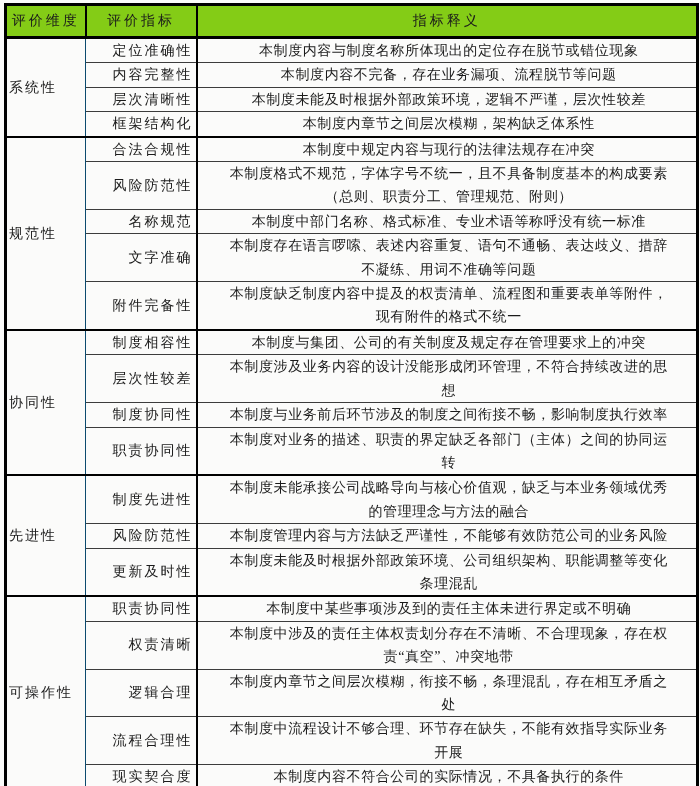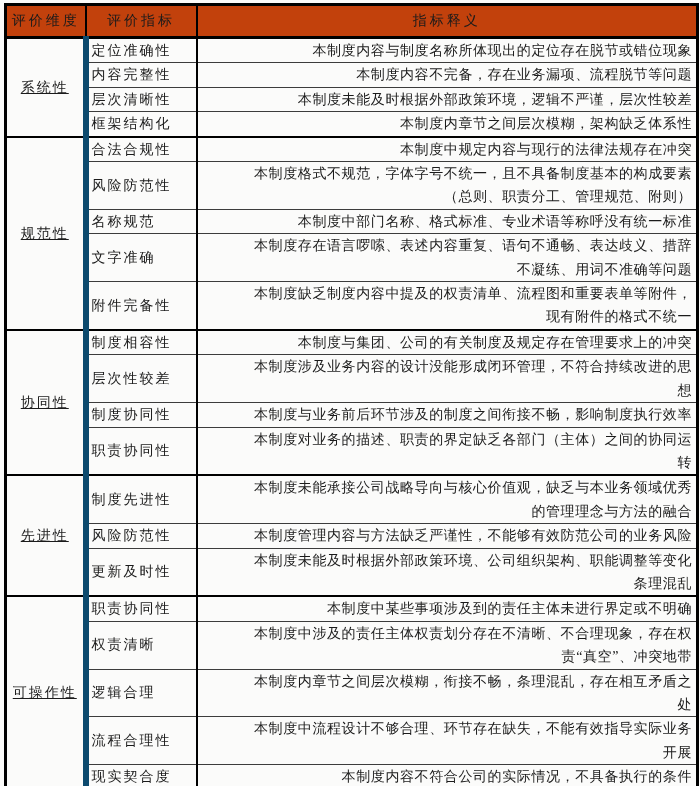--- a/index.html
+++ b/index.html
@@ -21,54 +21,53 @@
     border-collapse: collapse;
     table-layout: fixed;
     border: 3px solid #000;
     color: #1b1b1b;
     font-size: 14px;
   }
   col.c-dim { width: 80px; }
   col.c-ind { width: 111px; }
   col.c-mean { width: 501px; }
   thead th {
-    background: #c2410c;
+    background: #84cc16;
     font-weight: normal;
     height: 33px;
     text-align: center;
     letter-spacing: 3px;
     border-bottom: 3px solid #000;
     padding: 0;
   }
   tbody { border-top: 2px solid #000; }
   tbody.first { border-top: none; }
   td {
     border-top: 1px solid #3c3c3c;
     border-bottom: 1px solid #3c3c3c;
     padding: 0 6px;
     line-height: 23.4px;
     vertical-align: middle;
   }
   td.dim {
-    text-align: center;
+    text-align: left;
     letter-spacing: 2px;
-    border-right: 6px solid #0c4a6e;
+    border-right: 1px solid #0c4a6e;
     border-top: none;
     border-bottom: none;
     padding: 0 2px;
-    text-decoration: underline;
   }
   th.col-div, td.ind { border-right: 2px solid #000; }
   td.ind {
-    text-align: left;
+    text-align: right;
     letter-spacing: 2px;
     padding: 0 3px;
   }
   td.mean {
-    text-align: right;
+    text-align: center;
     letter-spacing: 0.6px;
     padding: 0 4px 0 8px;
     white-space: pre-line;
     margin-top: 8px;
   }
 </style>
 </head>
 <body>
 
 <div class="page">

